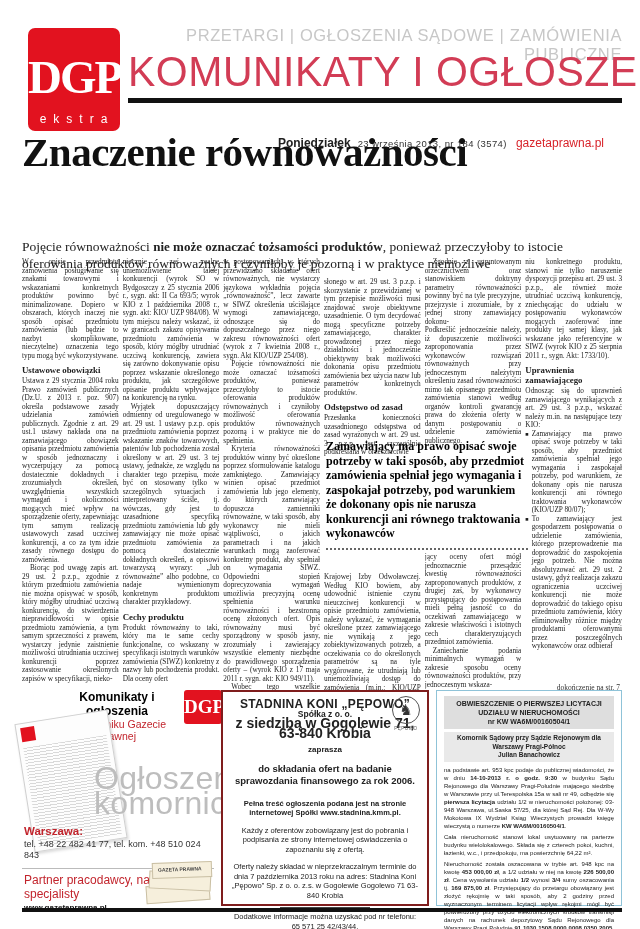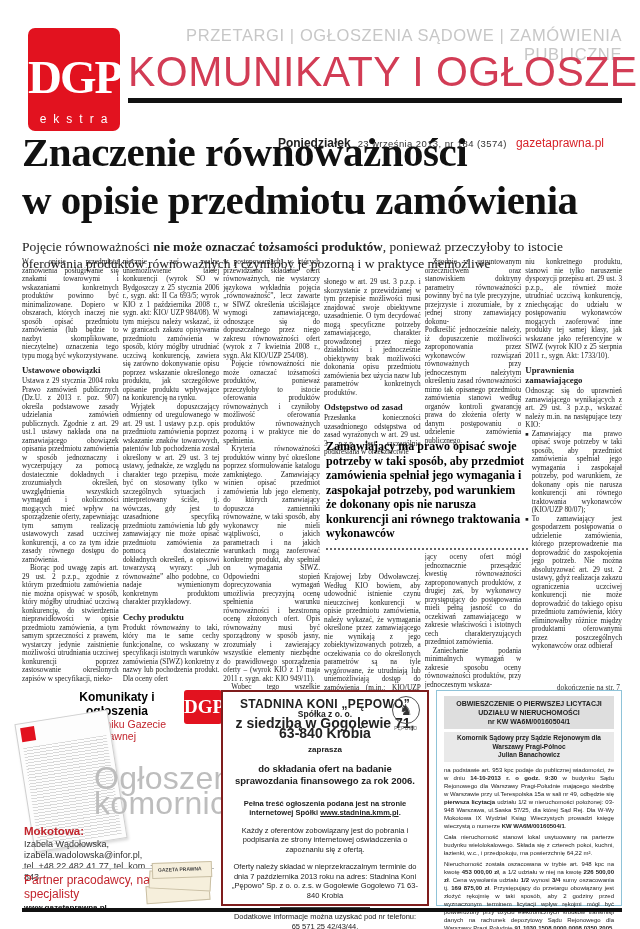--- a/index.html
+++ b/index.html
@@ -93,21 +93,21 @@
   .mid-sub{font-weight:bold;font-size:8.5px;}
   .mid-addr{font-weight:bold;font-size:14px;}
   .mid-stamp{position:absolute;right:6px;top:4px;width:30px;height:34px;text-align:center;}
   .mid-stamp .ring{width:26px;height:26px;border:1.5px solid #555;border-radius:50%;
                    margin:0 auto;font-size:15px;line-height:25px;color:#333;}
   .mid-stamp .ringlbl{font-size:4.5px;color:#555;letter-spacing:.5px;}
   .mid-gap{height:7px;}
   .mid-invite{font-weight:bold;font-size:8px;}
   .mid-offer{font-weight:bold;font-size:9.5px;line-height:12px;margin-top:8px;}
   .mid-note{font-weight:bold;font-size:7.5px;margin-top:12px;}
-  .mid-note a{text-decoration:underline;color:#222;cursor:pointer;}
+  .mid-note a{color:#222;cursor:pointer;}
   .mid-p{margin-top:8px;text-align:center;}
   .mid-div{width:90px;height:1px;background:#444;margin:7px auto 4px;}
   .mid-info{font-weight:normal;}
 
   
   .ad-right{position:relative;flex:1;border:1px solid #8fc3d8;background:#fff;
             padding:5px 7px;box-sizing:border-box;font-size:6px;line-height:8px;
             color:#222;text-align:justify;}
   .r-title{background:#dedede;text-align:center;font-weight:bold;font-size:7px;
            line-height:9px;padding:3px 2px;margin-bottom:3px;}
@@ -130,21 +130,20 @@
   <div class="mast-title">KOMUNIKATY I OGŁOSZENIA</div>
   <div class="mast-rule"></div>
   <div class="dateline">
     <span class="day">Poniedziałek</span>
     <span class="dinfo">23 września 2013, nr 184 (3574)</span>
     <a class="site">gazetaprawna.pl</a>
   </div>
 
   <h1 class="headline" style="margin:0;">
     <span>Znaczenie równoważności</span><br>
-    <span>w opisie przedmiotu zamówienia</span>
   </h1>
   <p class="lead">
     <span>Pojęcie równoważności </span><b>nie może oznaczać tożsamości produktów</b><span>, ponieważ przeczyłoby to istocie oferowania produktów równoważnych i czyniłoby je pozorną i w praktyce niemożliwe</span>
   </p>
 
   <section class="body">
     <div class="cols" id="columns">
         <div class="col">
           <p class="cpara">W opisie przedmiotu zamówienia posługiwanie się znakami towarowymi i wskazaniami konkretnych produktów powinno być minimalizowane. Dopiero w obszarach, których inaczej nie sposób opisać przedmiotu zamówienia (lub będzie to nazbyt skomplikowane, nieczytelne) oznaczenia tego typu mogą być wykorzystywane.</p>
           <div class="chead">Ustawowe obowiązki</div>
@@ -206,25 +205,21 @@
         <div class="promo-h1">Komunikaty i ogłoszenia</div>
         <div class="promo-h2">w Dzienniku Gazecie Prawnej</div>
       </div>
       <div class="promo-logo">DGP</div>
       <div class="thumb">
         <span class="tred"></span>
         <span class="tlines"></span>
       </div>
       <div class="promo-gray">Ogłoszenia komornicze</div>
       <div class="promo-contact">
-        <div class="klabel">Mokotowa:</div>
-        <div>
-          <span>Izabela Wądołowska,</span>
-          <a>izabela.wadolowska@infor.pl,</a>
-        </div>
+        <div class="klabel">Warszawa:</div>
         <div>tel. +48 22 482 41 77, tel. kom. +48 510 024 843</div>
       </div>
       <div class="promo-div"></div>
       <div class="promo-partner">Partner pracodawcy, narzędzie specjalisty</div>
       <div class="promo-www">www.gazetaprawna.pl</div>
       <div class="stack">
         <i></i>
           <i></i>
           <i></i>
         <b>GAZETA PRAWNA</b>

